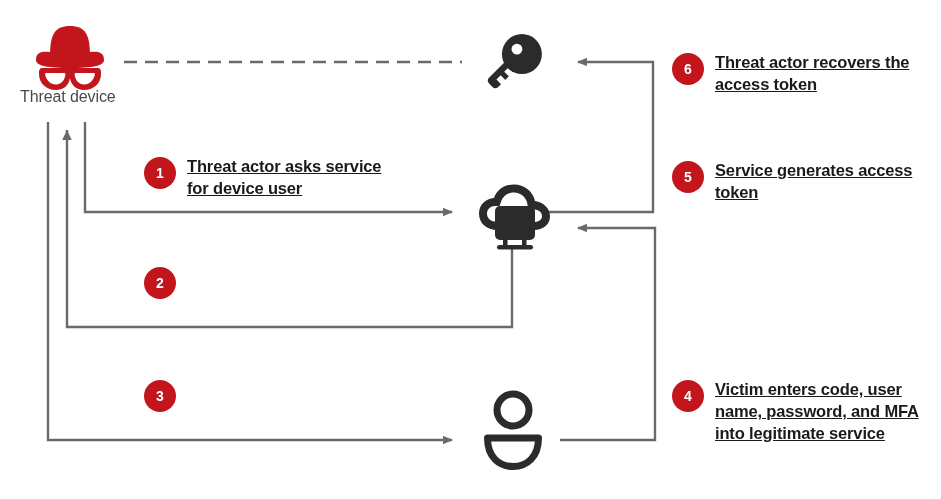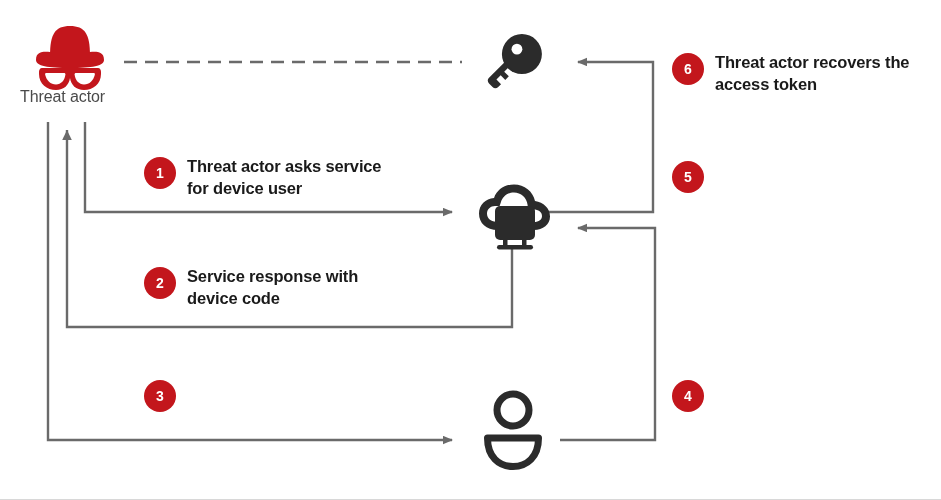--- a/index.html
+++ b/index.html
@@ -47,20 +47,21 @@
     line-height: 1;
     margin-top: 1px;
   }
   .step-text {
     font-size: 16.5px;
     font-weight: bold;
     color: #1a1a1a;
     line-height: 1.33;
     letter-spacing: -0.15px;
     white-space: pre-line;
+    text-decoration: underline;
   }
   .node-label {
     position: absolute;
     font-size: 16px;
     color: #4a4a4a;
     letter-spacing: -0.1px;
   }
   .icon-node {
     position: absolute;
   }
@@ -101,21 +102,21 @@
 
       <path d="M28,40 C28,18 33,10 48,10 C63,10 68,18 68,40 Z" fill="#c3161c"></path>
 
       <path d="M14,44 C14,34 24,36 28,36 L68,36 C72,36 82,34 82,44 C82,50 70,52 48,52 C26,52 14,50 14,44 Z" fill="#c3161c"></path>
 
       <path d="M20,52 L76,52 C78,52 79,54 79,56 L79,58 C79,68 71,74 62,74 C54,74 49,69 48,62 C47,69 42,74 34,74 C25,74 17,68 17,58 L17,56 C17,54 18,52 20,52 Z" fill="#c3161c"></path>
       <path d="M24,57 L42,57 C43,57 43.5,57.6 43.4,58.6 C42.8,64.5 39,68.5 34,68.5 C28.5,68.5 24.5,64.5 23.2,58.8 C23,57.7 23.2,57 24,57 Z" fill="#ffffff"></path>
       <path d="M54,57 L72,57 C72.8,57 73,57.7 72.8,58.8 C71.5,64.5 67.5,68.5 62,68.5 C57,68.5 53.2,64.5 52.6,58.6 C52.5,57.6 53,57 54,57 Z" fill="#ffffff"></path>
     </svg>
   </div>
-  <div class="node-label" style="left:20px; top:88px;">Threat actor</div>
+  <div class="node-label" style="left:20px; top:88px;">Threat device</div>
 
   <div class="icon-node" style="left:474px; top:24px; width:76px; height:80px;">
     <svg viewBox="0 0 76 80" width="76" height="80">
       <g transform="rotate(-45 38 40)">
         <circle cx="52" cy="40" r="20" fill="#2b2b2b"></circle>
         <circle cx="52" cy="33" r="5.4" fill="#ffffff"></circle>
         <path d="M34,33.5 L12,33.5 C9.5,33.5 8,35.2 8,37.5 L8,42.5 C8,44.8 9.5,46.5 12,46.5 L16,46.5 L16,40 L22,40 L22,46.5 L27,46.5 L27,40 L33,40 L33,46.5 L34,46.5 Z" fill="#2b2b2b"></path>
       </g>
     </svg>
   </div>
@@ -138,34 +139,37 @@
   </div>
 
   <div class="step" style="left:144px; top:156px; width:290px;">
     <div class="step-badge">1</div>
     <div class="step-text">Threat actor asks service
 for device user</div>
   </div>
 
   <div class="step" style="left:144px; top:266px; width:290px;">
     <div class="step-badge">2</div>
-    <div class="step-text">Service response with
-device code</div>
   </div>
 
   <div class="step" style="left:144px; top:379px; width:300px;">
     <div class="step-badge">3</div>
   </div>
 
   <div class="step" style="left:672px; top:379px; width:262px;">
     <div class="step-badge">4</div>
+    <div class="step-text">Victim enters code, user
+name, password, and MFA
+into legitimate service</div>
   </div>
 
   <div class="step" style="left:672px; top:160px; width:262px;">
     <div class="step-badge">5</div>
+    <div class="step-text">Service generates access
+token</div>
   </div>
 
   <div class="step" style="left:672px; top:52px; width:262px;">
     <div class="step-badge">6</div>
     <div class="step-text">Threat actor recovers the
 access token</div>
   </div>
 
 </div>
 

